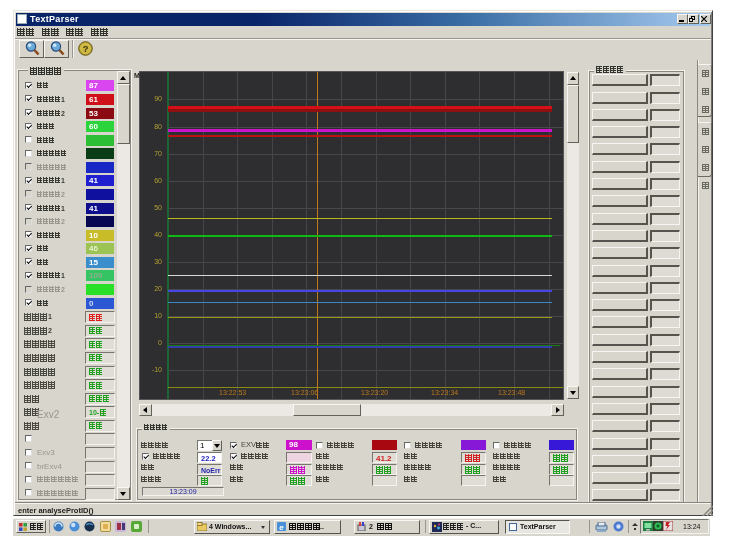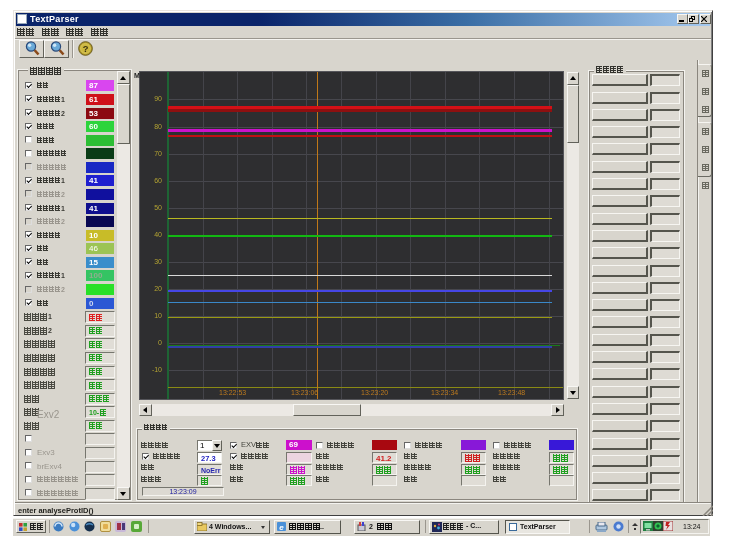--- a/index.html
+++ b/index.html
@@ -237,34 +237,34 @@
 <div class="abs" style="left:556px;top:407px;width:0;height:0;border-top:3px solid transparent;border-bottom:3px solid transparent;border-left:4px solid #000"></div>
 <div class="abs raised" style="left:293px;top:404px;width:68px;height:12px"></div>
 <div class="abs" style="left:136px;top:428px;width:442px;height:73px;border:1px solid #f4f3ef;outline:1px solid #8a867e;outline-offset:-2px"></div>
 <div class="abs" style="left:142px;top:424px;background:#d8d5cd;padding:0 2px"><i class="cj" style="width:5px;height:6px;margin-right:1px;background:repeating-linear-gradient(0deg,#33332e 0 1px,transparent 1px 2px),repeating-linear-gradient(90deg,#33332e 0 1px,transparent 1px 3px);opacity:1.0;"></i><i class="cj" style="width:5px;height:6px;margin-right:1px;background:repeating-linear-gradient(0deg,#33332e 0 1px,transparent 1px 2px),repeating-linear-gradient(90deg,#33332e 0 1px,transparent 1px 3px);opacity:1.0;"></i><i class="cj" style="width:5px;height:6px;margin-right:1px;background:repeating-linear-gradient(0deg,#33332e 0 1px,transparent 1px 2px),repeating-linear-gradient(90deg,#33332e 0 1px,transparent 1px 3px);opacity:1.0;"></i><i class="cj" style="width:5px;height:6px;margin-right:1px;background:repeating-linear-gradient(0deg,#33332e 0 1px,transparent 1px 2px),repeating-linear-gradient(90deg,#33332e 0 1px,transparent 1px 3px);opacity:1.0;"></i></div>
 <div class="abs" style="left:141px;top:442px"><i class="cj" style="width:6px;height:6px;margin-right:1px;background:repeating-linear-gradient(0deg,#45453e 0 1px,transparent 1px 2px),repeating-linear-gradient(90deg,#45453e 0 1px,transparent 1px 3px);opacity:1.0;"></i><i class="cj" style="width:6px;height:6px;margin-right:1px;background:repeating-linear-gradient(0deg,#45453e 0 1px,transparent 1px 2px),repeating-linear-gradient(90deg,#45453e 0 1px,transparent 1px 3px);opacity:1.0;"></i><i class="cj" style="width:6px;height:6px;margin-right:1px;background:repeating-linear-gradient(0deg,#45453e 0 1px,transparent 1px 2px),repeating-linear-gradient(90deg,#45453e 0 1px,transparent 1px 3px);opacity:1.0;"></i><i class="cj" style="width:6px;height:6px;margin-right:1px;background:repeating-linear-gradient(0deg,#45453e 0 1px,transparent 1px 2px),repeating-linear-gradient(90deg,#45453e 0 1px,transparent 1px 3px);opacity:1.0;"></i></div>
 <div class="abs sunk" style="left:197px;top:440px;width:25px;height:11px;background:#fff;font-size:8px;padding:0 0 0 2px">1</div>
 <div class="abs raised" style="left:212px;top:440px;width:10px;height:11px"></div>
 <div class="abs" style="left:214px;top:444px;width:0;height:0;border-left:3px solid transparent;border-right:3px solid transparent;border-top:4px solid #000"></div>
 <span class="cb c" style="left:142px;top:453px"></span>
 <div class="abs" style="left:153px;top:453px"><i class="cj" style="width:6px;height:6px;margin-right:1px;background:repeating-linear-gradient(0deg,#45453e 0 1px,transparent 1px 2px),repeating-linear-gradient(90deg,#45453e 0 1px,transparent 1px 3px);opacity:1.0;"></i><i class="cj" style="width:6px;height:6px;margin-right:1px;background:repeating-linear-gradient(0deg,#45453e 0 1px,transparent 1px 2px),repeating-linear-gradient(90deg,#45453e 0 1px,transparent 1px 3px);opacity:1.0;"></i><i class="cj" style="width:6px;height:6px;margin-right:1px;background:repeating-linear-gradient(0deg,#45453e 0 1px,transparent 1px 2px),repeating-linear-gradient(90deg,#45453e 0 1px,transparent 1px 3px);opacity:1.0;"></i><i class="cj" style="width:6px;height:6px;margin-right:1px;background:repeating-linear-gradient(0deg,#45453e 0 1px,transparent 1px 2px),repeating-linear-gradient(90deg,#45453e 0 1px,transparent 1px 3px);opacity:1.0;"></i></div>
-<div class="abs sunk" style="left:197px;top:452px;width:25px;height:11px;background:#fff;font-size:7.5px;font-weight:bold;color:#2020c0;padding:1px 0 0 3px">27.3</div>
+<div class="abs sunk" style="left:197px;top:452px;width:25px;height:11px;background:#fff;font-size:7.5px;font-weight:bold;color:#2020c0;padding:1px 0 0 3px">22.2</div>
 <div class="abs" style="left:141px;top:464px"><i class="cj" style="width:6px;height:6px;margin-right:1px;background:repeating-linear-gradient(0deg,#45453e 0 1px,transparent 1px 2px),repeating-linear-gradient(90deg,#45453e 0 1px,transparent 1px 3px);opacity:1.0;"></i><i class="cj" style="width:6px;height:6px;margin-right:1px;background:repeating-linear-gradient(0deg,#45453e 0 1px,transparent 1px 2px),repeating-linear-gradient(90deg,#45453e 0 1px,transparent 1px 3px);opacity:1.0;"></i></div>
 <div class="abs sunk" style="left:197px;top:464px;width:25px;height:11px;background:#e0ddd6;font-size:8px;font-weight:bold;color:#2828b0;padding:1px 0 0 3px"><span style="font-size:7px">NoErr</span></div>
 <div class="abs" style="left:141px;top:476px"><i class="cj" style="width:6px;height:6px;margin-right:1px;background:repeating-linear-gradient(0deg,#45453e 0 1px,transparent 1px 2px),repeating-linear-gradient(90deg,#45453e 0 1px,transparent 1px 3px);opacity:1.0;"></i><i class="cj" style="width:6px;height:6px;margin-right:1px;background:repeating-linear-gradient(0deg,#45453e 0 1px,transparent 1px 2px),repeating-linear-gradient(90deg,#45453e 0 1px,transparent 1px 3px);opacity:1.0;"></i><i class="cj" style="width:6px;height:6px;margin-right:1px;background:repeating-linear-gradient(0deg,#45453e 0 1px,transparent 1px 2px),repeating-linear-gradient(90deg,#45453e 0 1px,transparent 1px 3px);opacity:1.0;"></i></div>
 <div class="abs sunk" style="left:197px;top:475px;width:25px;height:11px;background:#e0ddd6;padding:1px 0 0 3px"><i class="cj" style="width:7px;height:8px;margin-right:1px;background:repeating-linear-gradient(0deg,#1fa01f 0 1px,transparent 1px 2px),repeating-linear-gradient(90deg,#1fa01f 0 1px,transparent 1px 3px);opacity:1.0;"></i></div>
 <div class="abs sunk" style="left:142px;top:487px;width:82px;height:9px;background:#dcd9d2;color:#2020a0;font-size:7px;text-align:center">13:23:09</div>
 <span class="cb c" style="left:230px;top:442px"></span>
 <div class="abs" style="left:241px;top:440px;font-size:7.5px;color:#45453e">EXV<span style="display:inline-block;width:1px"></span></div>
 <div class="abs" style="left:256px;top:442px"><i class="cj" style="width:6px;height:6px;margin-right:1px;background:repeating-linear-gradient(0deg,#45453e 0 1px,transparent 1px 2px),repeating-linear-gradient(90deg,#45453e 0 1px,transparent 1px 3px);opacity:1.0;"></i><i class="cj" style="width:6px;height:6px;margin-right:1px;background:repeating-linear-gradient(0deg,#45453e 0 1px,transparent 1px 2px),repeating-linear-gradient(90deg,#45453e 0 1px,transparent 1px 3px);opacity:1.0;"></i></div>
 <span class="cb c" style="left:230px;top:453px"></span>
 <div class="abs" style="left:241px;top:453px"><i class="cj" style="width:6px;height:6px;margin-right:1px;background:repeating-linear-gradient(0deg,#45453e 0 1px,transparent 1px 2px),repeating-linear-gradient(90deg,#45453e 0 1px,transparent 1px 3px);opacity:1.0;"></i><i class="cj" style="width:6px;height:6px;margin-right:1px;background:repeating-linear-gradient(0deg,#45453e 0 1px,transparent 1px 2px),repeating-linear-gradient(90deg,#45453e 0 1px,transparent 1px 3px);opacity:1.0;"></i><i class="cj" style="width:6px;height:6px;margin-right:1px;background:repeating-linear-gradient(0deg,#45453e 0 1px,transparent 1px 2px),repeating-linear-gradient(90deg,#45453e 0 1px,transparent 1px 3px);opacity:1.0;"></i><i class="cj" style="width:6px;height:6px;margin-right:1px;background:repeating-linear-gradient(0deg,#45453e 0 1px,transparent 1px 2px),repeating-linear-gradient(90deg,#45453e 0 1px,transparent 1px 3px);opacity:1.0;"></i></div>
 <div class="abs" style="left:230px;top:464px"><i class="cj" style="width:6px;height:6px;margin-right:1px;background:repeating-linear-gradient(0deg,#45453e 0 1px,transparent 1px 2px),repeating-linear-gradient(90deg,#45453e 0 1px,transparent 1px 3px);opacity:1.0;"></i><i class="cj" style="width:6px;height:6px;margin-right:1px;background:repeating-linear-gradient(0deg,#45453e 0 1px,transparent 1px 2px),repeating-linear-gradient(90deg,#45453e 0 1px,transparent 1px 3px);opacity:1.0;"></i></div>
 <div class="abs" style="left:230px;top:476px"><i class="cj" style="width:6px;height:6px;margin-right:1px;background:repeating-linear-gradient(0deg,#45453e 0 1px,transparent 1px 2px),repeating-linear-gradient(90deg,#45453e 0 1px,transparent 1px 3px);opacity:1.0;"></i><i class="cj" style="width:6px;height:6px;margin-right:1px;background:repeating-linear-gradient(0deg,#45453e 0 1px,transparent 1px 2px),repeating-linear-gradient(90deg,#45453e 0 1px,transparent 1px 3px);opacity:1.0;"></i></div>
-<div class="abs" style="left:286px;top:440px;width:26px;height:10px;background:#cc10cc;color:#fff;font-size:8px;font-weight:bold;padding:0 0 0 3px">69</div>
+<div class="abs" style="left:286px;top:440px;width:26px;height:10px;background:#cc10cc;color:#fff;font-size:8px;font-weight:bold;padding:0 0 0 3px">98</div>
 <div class="abs sunk" style="left:286px;top:452px;width:26px;height:11px;background:#ecd4e0"></div>
 <div class="abs sunk" style="left:286px;top:464px;width:26px;height:11px;background:#e0ddd6;padding:1px 0 0 3px"><i class="cj" style="width:7px;height:8px;margin-right:1px;background:repeating-linear-gradient(0deg,#cc10cc 0 1px,transparent 1px 2px),repeating-linear-gradient(90deg,#cc10cc 0 1px,transparent 1px 3px);opacity:1.0;"></i><i class="cj" style="width:7px;height:8px;margin-right:1px;background:repeating-linear-gradient(0deg,#cc10cc 0 1px,transparent 1px 2px),repeating-linear-gradient(90deg,#cc10cc 0 1px,transparent 1px 3px);opacity:1.0;"></i></div>
 <div class="abs sunk" style="left:286px;top:475px;width:26px;height:11px;background:#e0ddd6;padding:1px 0 0 3px"><i class="cj" style="width:7px;height:8px;margin-right:1px;background:repeating-linear-gradient(0deg,#1fa01f 0 1px,transparent 1px 2px),repeating-linear-gradient(90deg,#1fa01f 0 1px,transparent 1px 3px);opacity:1.0;"></i><i class="cj" style="width:7px;height:8px;margin-right:1px;background:repeating-linear-gradient(0deg,#1fa01f 0 1px,transparent 1px 2px),repeating-linear-gradient(90deg,#1fa01f 0 1px,transparent 1px 3px);opacity:1.0;"></i></div>
 <span class="cb" style="left:316px;top:442px"></span>
 <div class="abs" style="left:327px;top:442px"><i class="cj" style="width:6px;height:6px;margin-right:1px;background:repeating-linear-gradient(0deg,#45453e 0 1px,transparent 1px 2px),repeating-linear-gradient(90deg,#45453e 0 1px,transparent 1px 3px);opacity:1.0;"></i><i class="cj" style="width:6px;height:6px;margin-right:1px;background:repeating-linear-gradient(0deg,#45453e 0 1px,transparent 1px 2px),repeating-linear-gradient(90deg,#45453e 0 1px,transparent 1px 3px);opacity:1.0;"></i><i class="cj" style="width:6px;height:6px;margin-right:1px;background:repeating-linear-gradient(0deg,#45453e 0 1px,transparent 1px 2px),repeating-linear-gradient(90deg,#45453e 0 1px,transparent 1px 3px);opacity:1.0;"></i><i class="cj" style="width:6px;height:6px;margin-right:1px;background:repeating-linear-gradient(0deg,#45453e 0 1px,transparent 1px 2px),repeating-linear-gradient(90deg,#45453e 0 1px,transparent 1px 3px);opacity:1.0;"></i></div>
 <div class="abs" style="left:316px;top:453px"><i class="cj" style="width:6px;height:6px;margin-right:1px;background:repeating-linear-gradient(0deg,#45453e 0 1px,transparent 1px 2px),repeating-linear-gradient(90deg,#45453e 0 1px,transparent 1px 3px);opacity:1.0;"></i><i class="cj" style="width:6px;height:6px;margin-right:1px;background:repeating-linear-gradient(0deg,#45453e 0 1px,transparent 1px 2px),repeating-linear-gradient(90deg,#45453e 0 1px,transparent 1px 3px);opacity:1.0;"></i></div>
 <div class="abs" style="left:316px;top:464px"><i class="cj" style="width:6px;height:6px;margin-right:1px;background:repeating-linear-gradient(0deg,#45453e 0 1px,transparent 1px 2px),repeating-linear-gradient(90deg,#45453e 0 1px,transparent 1px 3px);opacity:1.0;"></i><i class="cj" style="width:6px;height:6px;margin-right:1px;background:repeating-linear-gradient(0deg,#45453e 0 1px,transparent 1px 2px),repeating-linear-gradient(90deg,#45453e 0 1px,transparent 1px 3px);opacity:1.0;"></i><i class="cj" style="width:6px;height:6px;margin-right:1px;background:repeating-linear-gradient(0deg,#45453e 0 1px,transparent 1px 2px),repeating-linear-gradient(90deg,#45453e 0 1px,transparent 1px 3px);opacity:1.0;"></i><i class="cj" style="width:6px;height:6px;margin-right:1px;background:repeating-linear-gradient(0deg,#45453e 0 1px,transparent 1px 2px),repeating-linear-gradient(90deg,#45453e 0 1px,transparent 1px 3px);opacity:1.0;"></i></div>
 <div class="abs" style="left:316px;top:476px"><i class="cj" style="width:6px;height:6px;margin-right:1px;background:repeating-linear-gradient(0deg,#45453e 0 1px,transparent 1px 2px),repeating-linear-gradient(90deg,#45453e 0 1px,transparent 1px 3px);opacity:1.0;"></i><i class="cj" style="width:6px;height:6px;margin-right:1px;background:repeating-linear-gradient(0deg,#45453e 0 1px,transparent 1px 2px),repeating-linear-gradient(90deg,#45453e 0 1px,transparent 1px 3px);opacity:1.0;"></i></div>
 <div class="abs" style="left:372px;top:440px;width:25px;height:10px;background:#a80810;color:#fff;font-size:8px;font-weight:bold;padding:0 0 0 3px"></div>
 <div class="abs sunk" style="left:372px;top:452px;width:25px;height:11px;background:#e0ddd6;font-size:8px;font-weight:bold;color:#d02020;padding:1px 0 0 3px">41.2</div>

